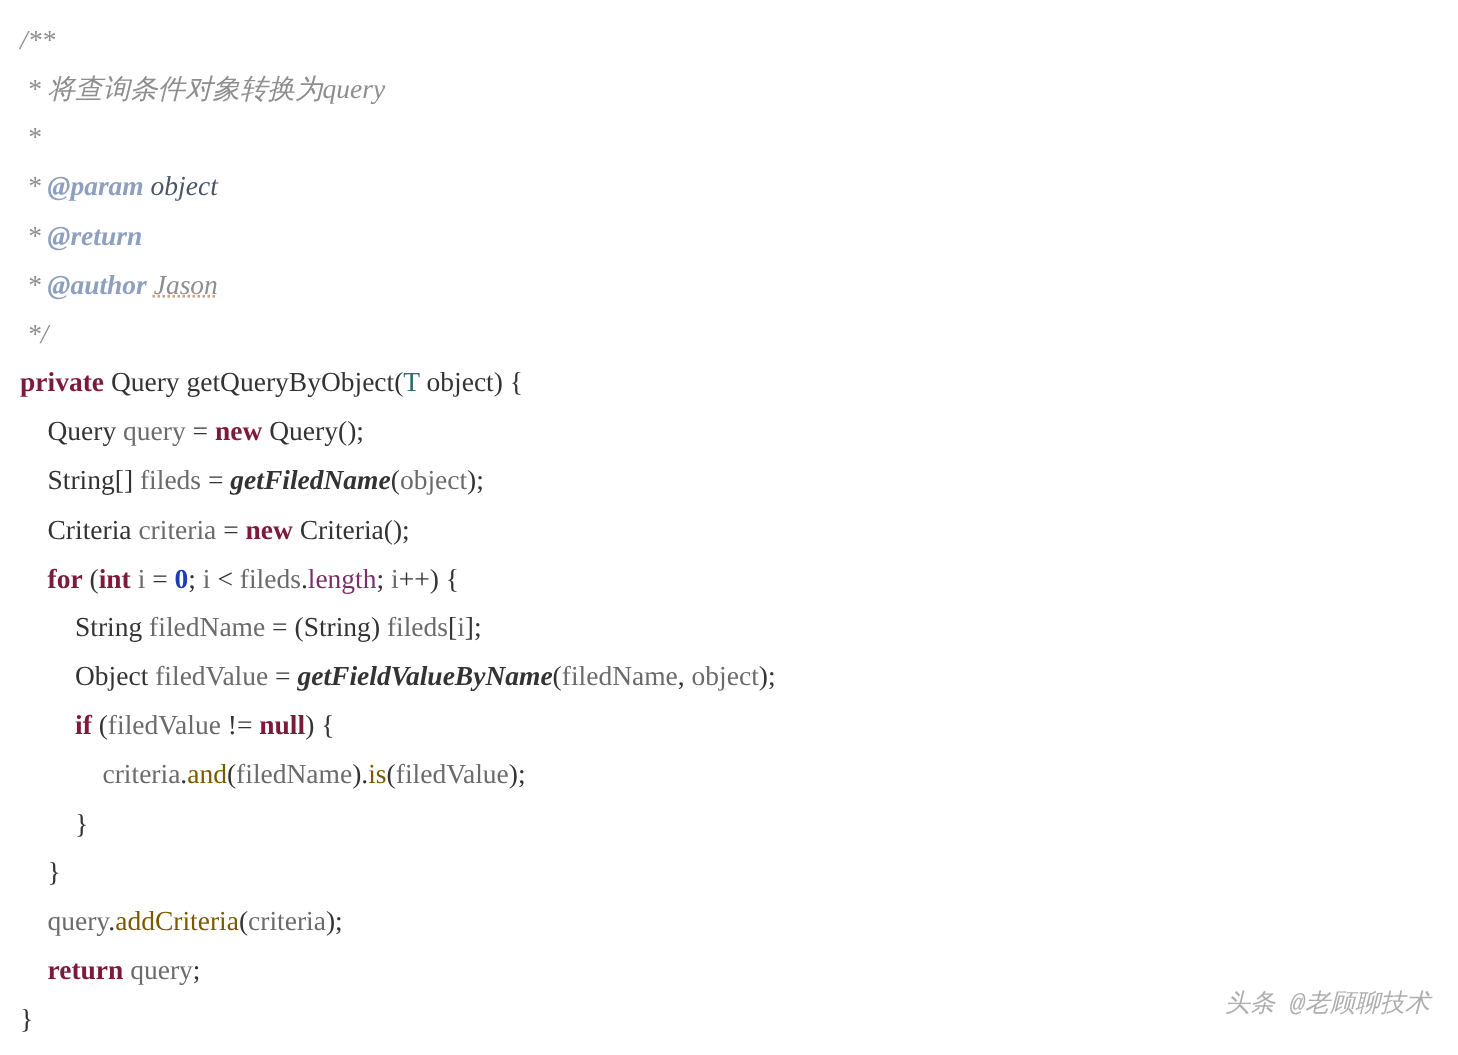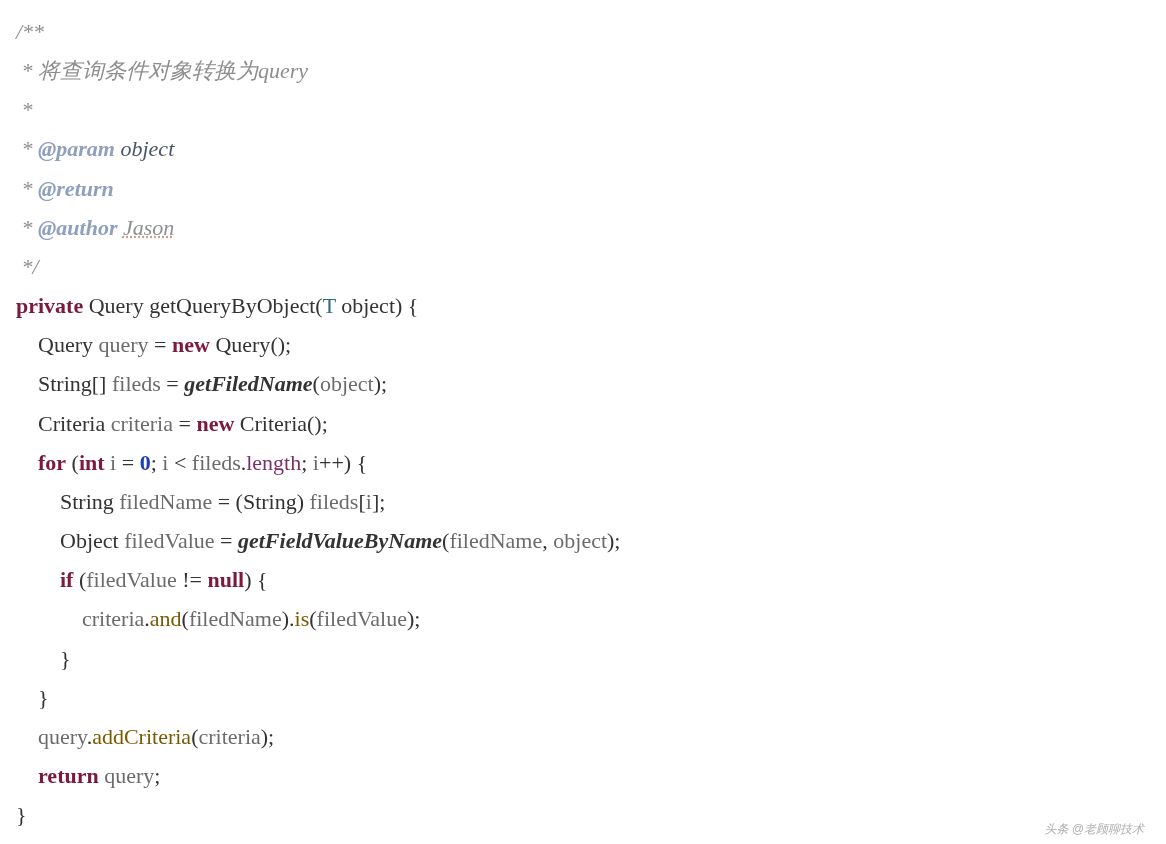--- a/index.html
+++ b/index.html
@@ -29,24 +29,24 @@
   .c-param     { color: #333333; }
   .c-generic   { color: #2d6a7a; }
   .c-var       { color: #6b6b6b; }
   .c-num       { color: #1a3db8; font-weight: bold; }
   .c-field     { color: #7a2f6b; }
   .c-call      { color: #7a5a00; }
   .c-italic    { font-style: italic; }
   .c-bold      { font-weight: bold; }
   .watermark {
     position: absolute;
-    bottom: 6px;
+    bottom: 24px;
     right: 22px;
-    font-family: Liberation Sans, sans-serif;
-    font-size: 12px;
+    font-family: Liberation Mono, monospace;
+    font-size: 20px;
     color: rgba(120,120,120,0.6);
     font-style: italic;
   }
 </style>
 </head>
 <body>
 
 <pre><span class="c-comment">/**</span>
 <span class="c-comment"> * </span><span class="c-comment">将查询条件对象转换为query</span>
 <span class="c-comment"> *</span>

